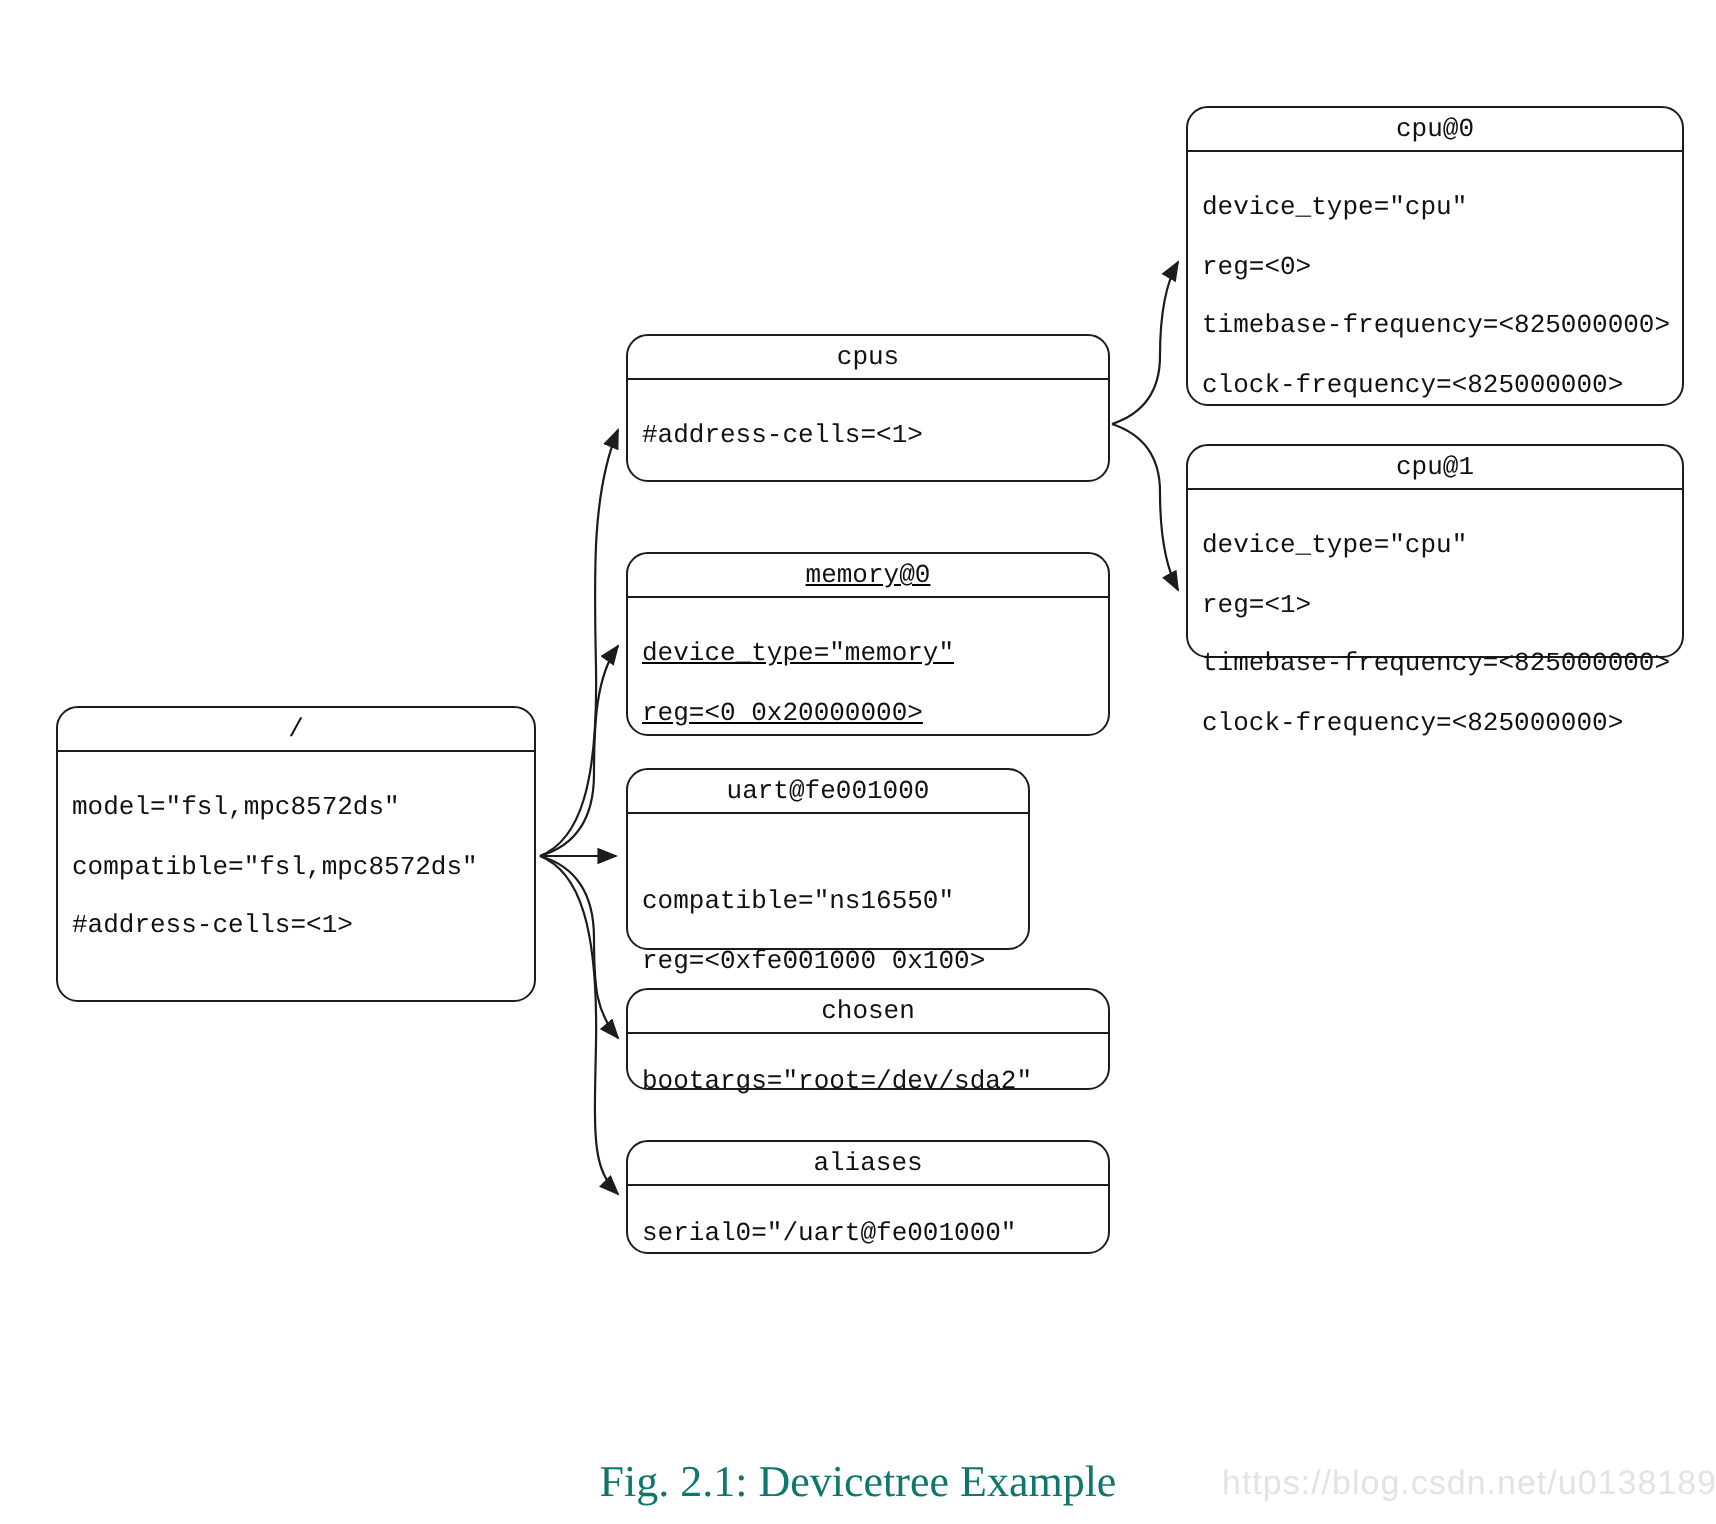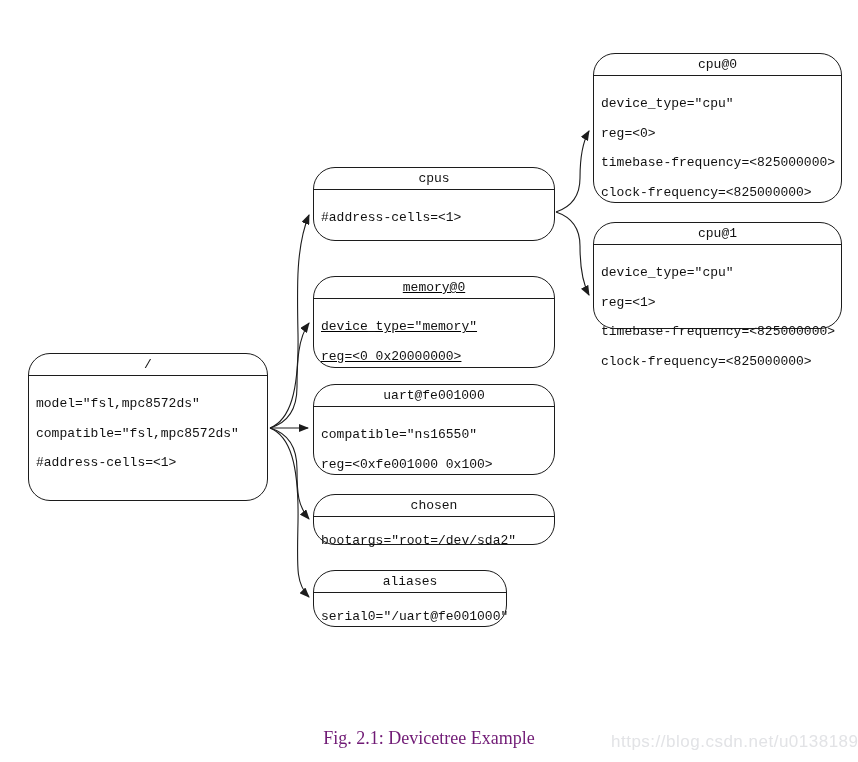--- a/index.html
+++ b/index.html
@@ -14,21 +14,21 @@
   .edges-layer {
     position: absolute;
     left: 0; top: 0;
     width: 858px; height: 762px;
     pointer-events: none;
   }
   .node {
     position: absolute;
     background: #ffffff;
     border: 1px solid #1c1c1c;
-    border-radius: 22px;
+    border-radius: 11px;
     box-sizing: border-box;
     display: flex;
     flex-direction: column;
   }
   .node-title {
     height: 21px;
     flex: 0 0 21px;
     border-bottom: 1px solid #1c1c1c;
     display: flex;
     align-items: center;
@@ -46,22 +46,22 @@
     color: #111111;
     white-space: pre;
   }
   .caption {
     position: absolute;
     left: 0;
     top: 728px;
     width: 858px;
     text-align: center;
     font-family: "Liberation Serif", serif;
-    font-size: 18px;
-    color: #701a75;
+    font-size: 22px;
+    color: #0f766e;
   }
   .watermark {
     position: absolute;
     left: 611px;
     top: 732px;
     font-family: "Liberation Sans", sans-serif;
     font-size: 17px;
     color: #e2e3e6;
     letter-spacing: 0.5px;
     white-space: nowrap;
@@ -106,36 +106,36 @@
   </div>
 
   <div class="node" style="left:313px; top:276px; width:242px; height:92px;text-decoration:underline;">
     <div class="node-title">memory@0</div>
     <div class="node-body">
       <div class="node-row">device_type="memory"</div>
       <div class="node-row">reg=&lt;0 0x20000000&gt;</div>
     </div>
   </div>
 
-  <div class="node" style="left:313px; top:384px; width:242px; height:91px;">
+  <div class="node" style="left:313px; top:384px; width:202px; height:91px;gap:16px;">
     <div class="node-title">uart@fe001000</div>
     <div class="node-body">
       <div class="node-row">compatible="ns16550"</div>
       <div class="node-row">reg=&lt;0xfe001000 0x100&gt;</div>
     </div>
   </div>
 
   <div class="node" style="left:313px; top:494px; width:242px; height:51px;">
     <div class="node-title">chosen</div>
     <div class="node-body" style="padding-top:9px;">
       <div class="node-row">bootargs="root=/dev/sda2"</div>
     </div>
   </div>
 
-  <div class="node" style="left:313px; top:570px; width:194px; height:57px;">
+  <div class="node" style="left:313px; top:570px; width:242px; height:57px;">
     <div class="node-title">aliases</div>
     <div class="node-body" style="padding-top:9px;">
       <div class="node-row">serial0="/uart@fe001000"</div>
     </div>
   </div>
 
   <div class="node" style="left:593px; top:53px; width:249px; height:150px;">
     <div class="node-title">cpu@0</div>
     <div class="node-body">
       <div class="node-row">device_type="cpu"</div>

